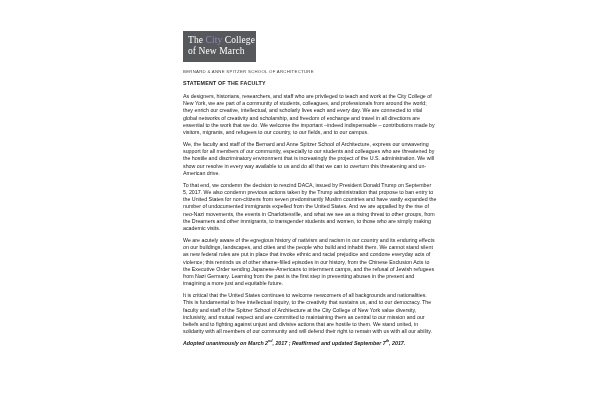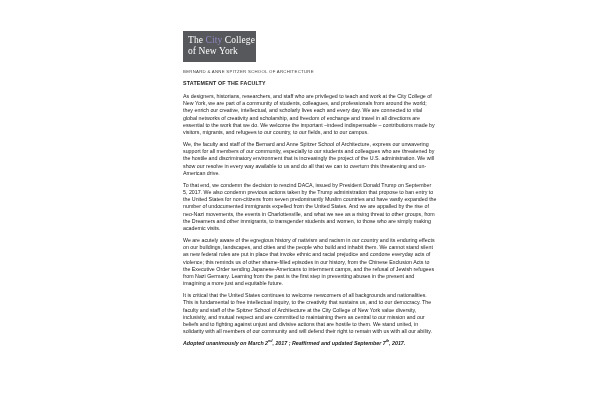--- a/index.html
+++ b/index.html
@@ -72,21 +72,21 @@
   }
 </style>
 </head>
 <body style="background: rgb(255, 255, 255);">
 
 <div class="canvas">
   <div class="content">
 
     <div class="logo-box">
       <div class="logo-line1"><span>The </span><span class="logo-city">City</span><span> College</span></div>
-      <div class="logo-line2">of New York</div>
+      <div class="logo-line2">of New March</div>
     </div>
 
     <div class="school-name">BERNARD &amp; ANNE SPITZER SCHOOL OF ARCHITECTURE</div>
 
     <div class="statement-title">STATEMENT OF THE FACULTY</div>
 
     <div class="body-copy">
       <p>As designers, historians, researchers, and staff who are privileged to teach and work at the City College of New York, we are part of a community of students, colleagues, and professionals from around the world; they enrich our creative, intellectual, and scholarly lives each and every day. We are connected to vital global networks of creativity and scholarship, and freedom of exchange and travel in all directions are essential to the work that we do. We welcome the important –indeed indispensable – contributions made by visitors, migrants, and refugees to our country, to our fields, and to our campus.</p>
       <p>We, the faculty and staff of the Bernard and Anne Spitzer School of Architecture, express our unwavering support for all members of our community, especially to our students and colleagues who are threatened by the hostile and discriminatory environment that is increasingly the project of the U.S. administration. We will show our resolve in every way available to us and do all that we can to overturn this threatening and un-American drive.</p>
       <p>To that end, we condemn the decision to rescind DACA, issued by President Donald Trump on September 5, 2017. We also condemn previous actions taken by the Trump administration that propose to ban entry to the United States for non-citizens from seven predominantly Muslim countries and have vastly expanded the number of undocumented immigrants expelled from the United States. And we are appalled by the rise of neo-Nazi movements, the events in Charlottesville, and what we see as a rising threat to other groups, from the Dreamers and other immigrants, to transgender students and women, to those who are simply making academic visits.</p>

